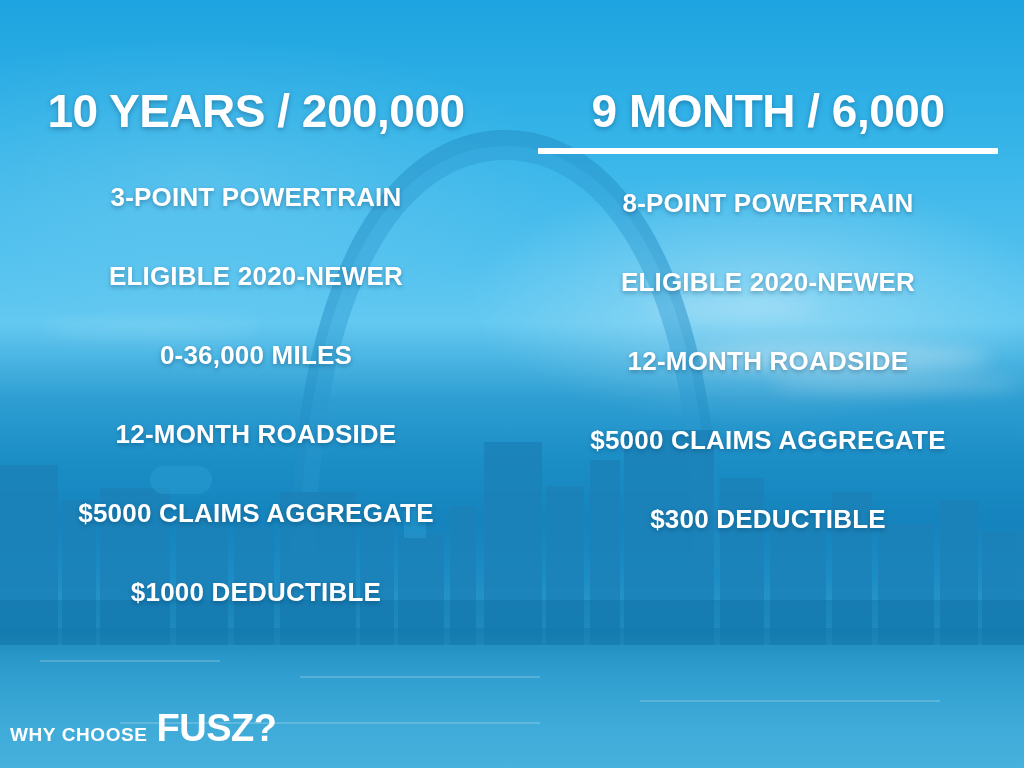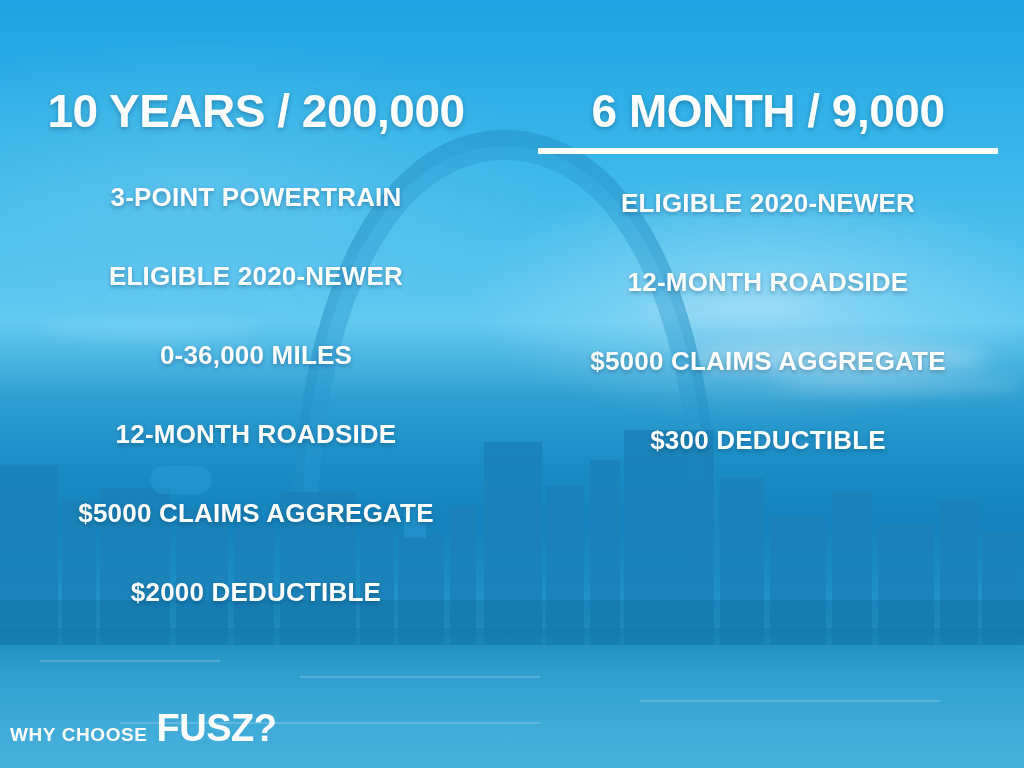--- a/index.html
+++ b/index.html
@@ -226,28 +226,29 @@
 
     <div class="col col-left">
       <div class="col-title">10 YEARS / 200,000</div>
       <div class="title-rule"></div>
       <div class="items">
         <div class="item">3-POINT POWERTRAIN</div>
         <div class="item">ELIGIBLE 2020-NEWER</div>
         <div class="item">0-36,000 MILES</div>
         <div class="item">12-MONTH ROADSIDE</div>
         <div class="item">$5000 CLAIMS AGGREGATE</div>
-        <div class="item">$2000 DEDUCTIBLE</div>
+        <div class="item">$1000 DEDUCTIBLE</div>
       </div>
     </div>
 
     <div class="col col-right">
-      <div class="col-title">6 MONTH / 9,000</div>
+      <div class="col-title">9 MONTH / 6,000</div>
       <div class="title-rule"></div>
       <div class="items">
+        <div class="item">8-POINT POWERTRAIN</div>
         <div class="item">ELIGIBLE 2020-NEWER</div>
         <div class="item">12-MONTH ROADSIDE</div>
         <div class="item">$5000 CLAIMS AGGREGATE</div>
         <div class="item">$300 DEDUCTIBLE</div>
       </div>
     </div>
 
   </div>
 
   <div class="footer">

